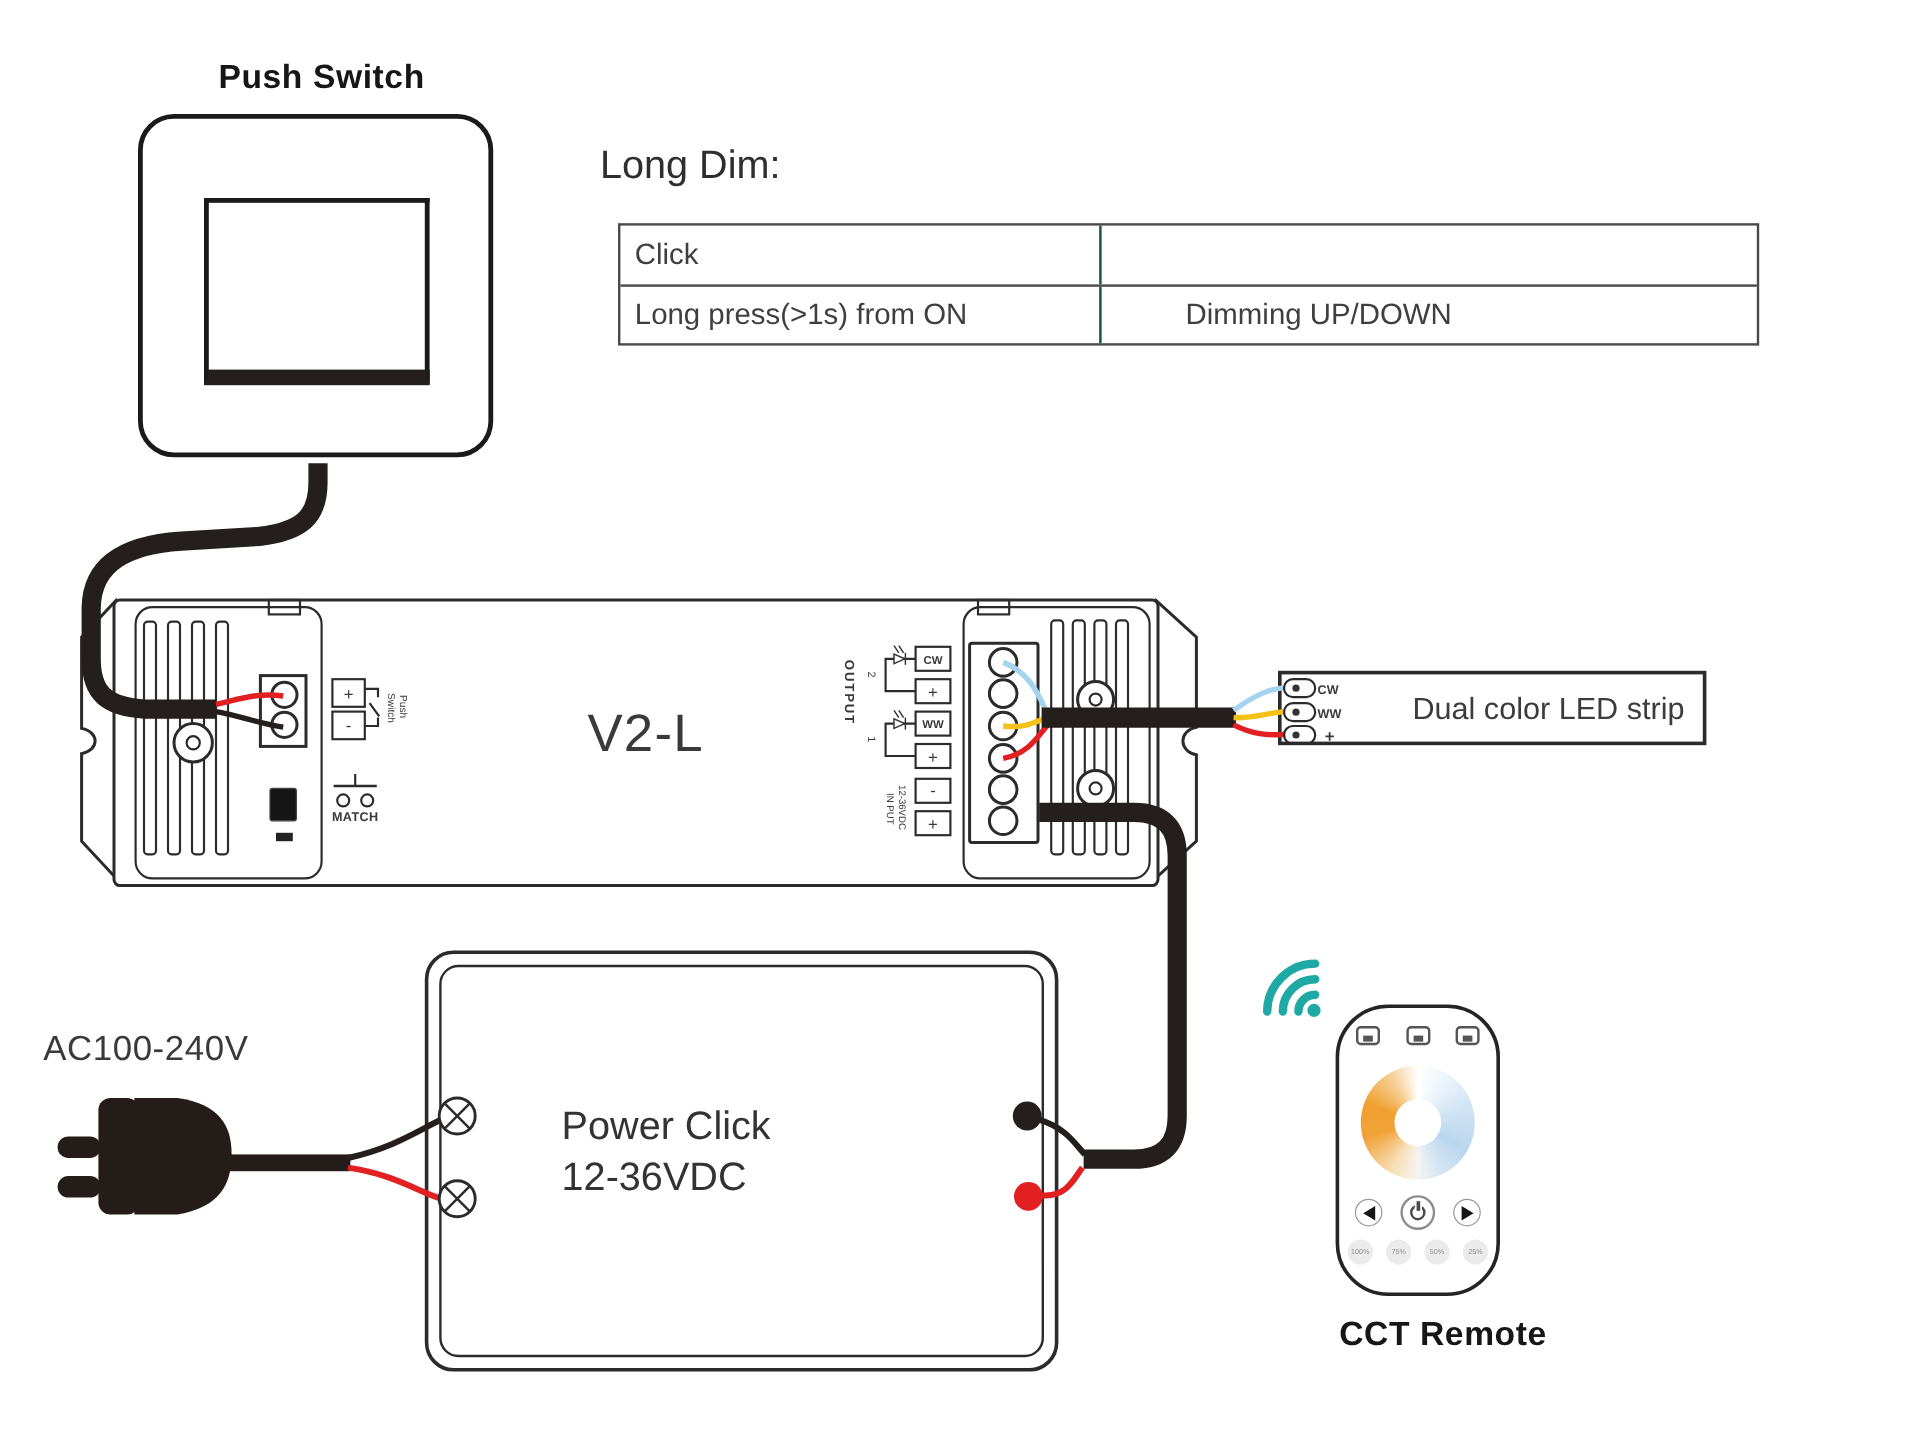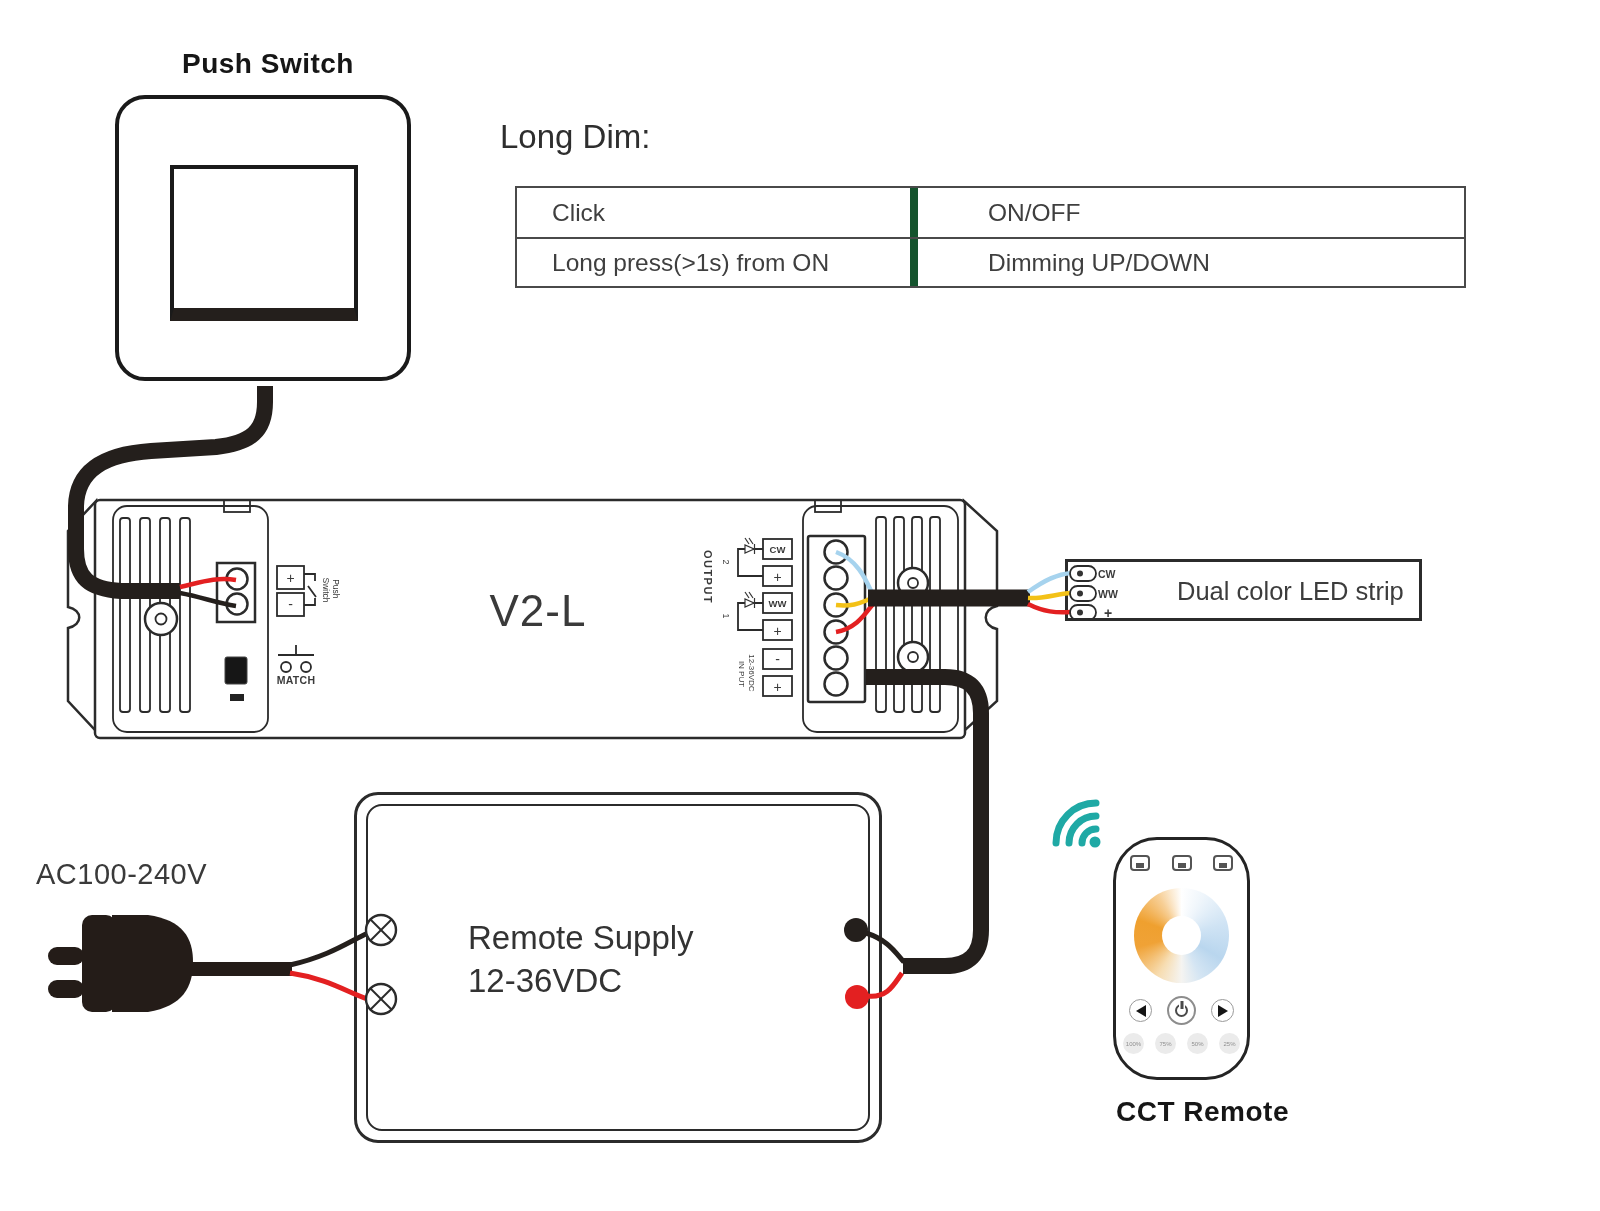--- a/index.html
+++ b/index.html
@@ -15,21 +15,21 @@
   
   .sw-outer{left:115px;top:95px;width:296px;height:286px;border:4px solid #1a1a1a;border-radius:30px;background:#fff;}
   .sw-inner{left:170px;top:165px;width:188px;height:156px;border:4px solid #1a1a1a;border-bottom:13px solid #241f1c;background:#fff;}
 
   
   .dim-title{left:500px;top:118px;font-size:33px;color:#2e2e2e;}
   .dim-table{left:515px;top:186px;width:951px;border:2px solid #4a4a4a;}
   .dim-row{display:grid;grid-template-columns:401px 548px;}
   .dim-row + .dim-row{border-top:2px solid #4a4a4a;}
   .dim-cell{display:flex;flex-direction:column;justify-content:center;font-size:24.5px;color:#3f3f3f;}
-  .dim-cell.left{padding-left:35px;border-right:8px solid #14532d;}
+  .dim-cell.left{padding-left:12px;border-right:2px solid #14532d;}
   .dim-cell.right{padding-left:70px;}
   .r1{height:49px;} .r2{height:84px;} .r3{height:49px;}
   .sub-line{font-size:22.5px;line-height:27px;}
   .main-line{line-height:29px;}
 
   
   .psu-outer{left:354px;top:792px;width:528px;height:351px;border:3px solid #2b2b2b;border-radius:24px;}
   .psu-inner{left:366px;top:804px;width:504px;height:327px;border:2px solid #2b2b2b;border-radius:16px;}
   .psu-text{left:468px;top:916px;font-size:33px;line-height:43px;color:#333;}
 
@@ -79,41 +79,38 @@
   <div class="abs big-label" style="left:182px;top:48px;">Push Switch</div>
   <div class="abs sw-outer"></div>
   <div class="abs sw-inner"></div>
 
   <div class="abs dim-title">Long Dim:</div>
   <div class="abs dim-table">
     <div class="dim-row r1">
       <div class="dim-cell left">
           <span class="main-line">Click</span>
         </div>
-      <div class="dim-cell right">
-          <span class="main-line">ON/OFF</span>
-        </div>
     </div>
     <div class="dim-row r3">
       <div class="dim-cell left">
           <span class="main-line">Long press(&gt;1s) from ON</span>
         </div>
       <div class="dim-cell right">
           <span class="main-line">Dimming UP/DOWN</span>
         </div>
     </div>
   </div>
 
   <div class="abs strip-box"></div>
   <div class="abs strip-label">Dual color LED strip</div>
 
   <div class="abs psu-outer"></div>
   <div class="abs psu-inner"></div>
   <div class="abs psu-text">
-    <div>Remote Supply</div>
+    <div>Power Click</div>
     <div>12-36VDC</div>
   </div>
 
   <div class="abs lite-label" style="left:36px;top:858px;">AC100-240V</div>
 
   <div class="abs remote-body">
     <div class="zone-row">
       <div class="zbtn">
           <i></i>
         </div>

